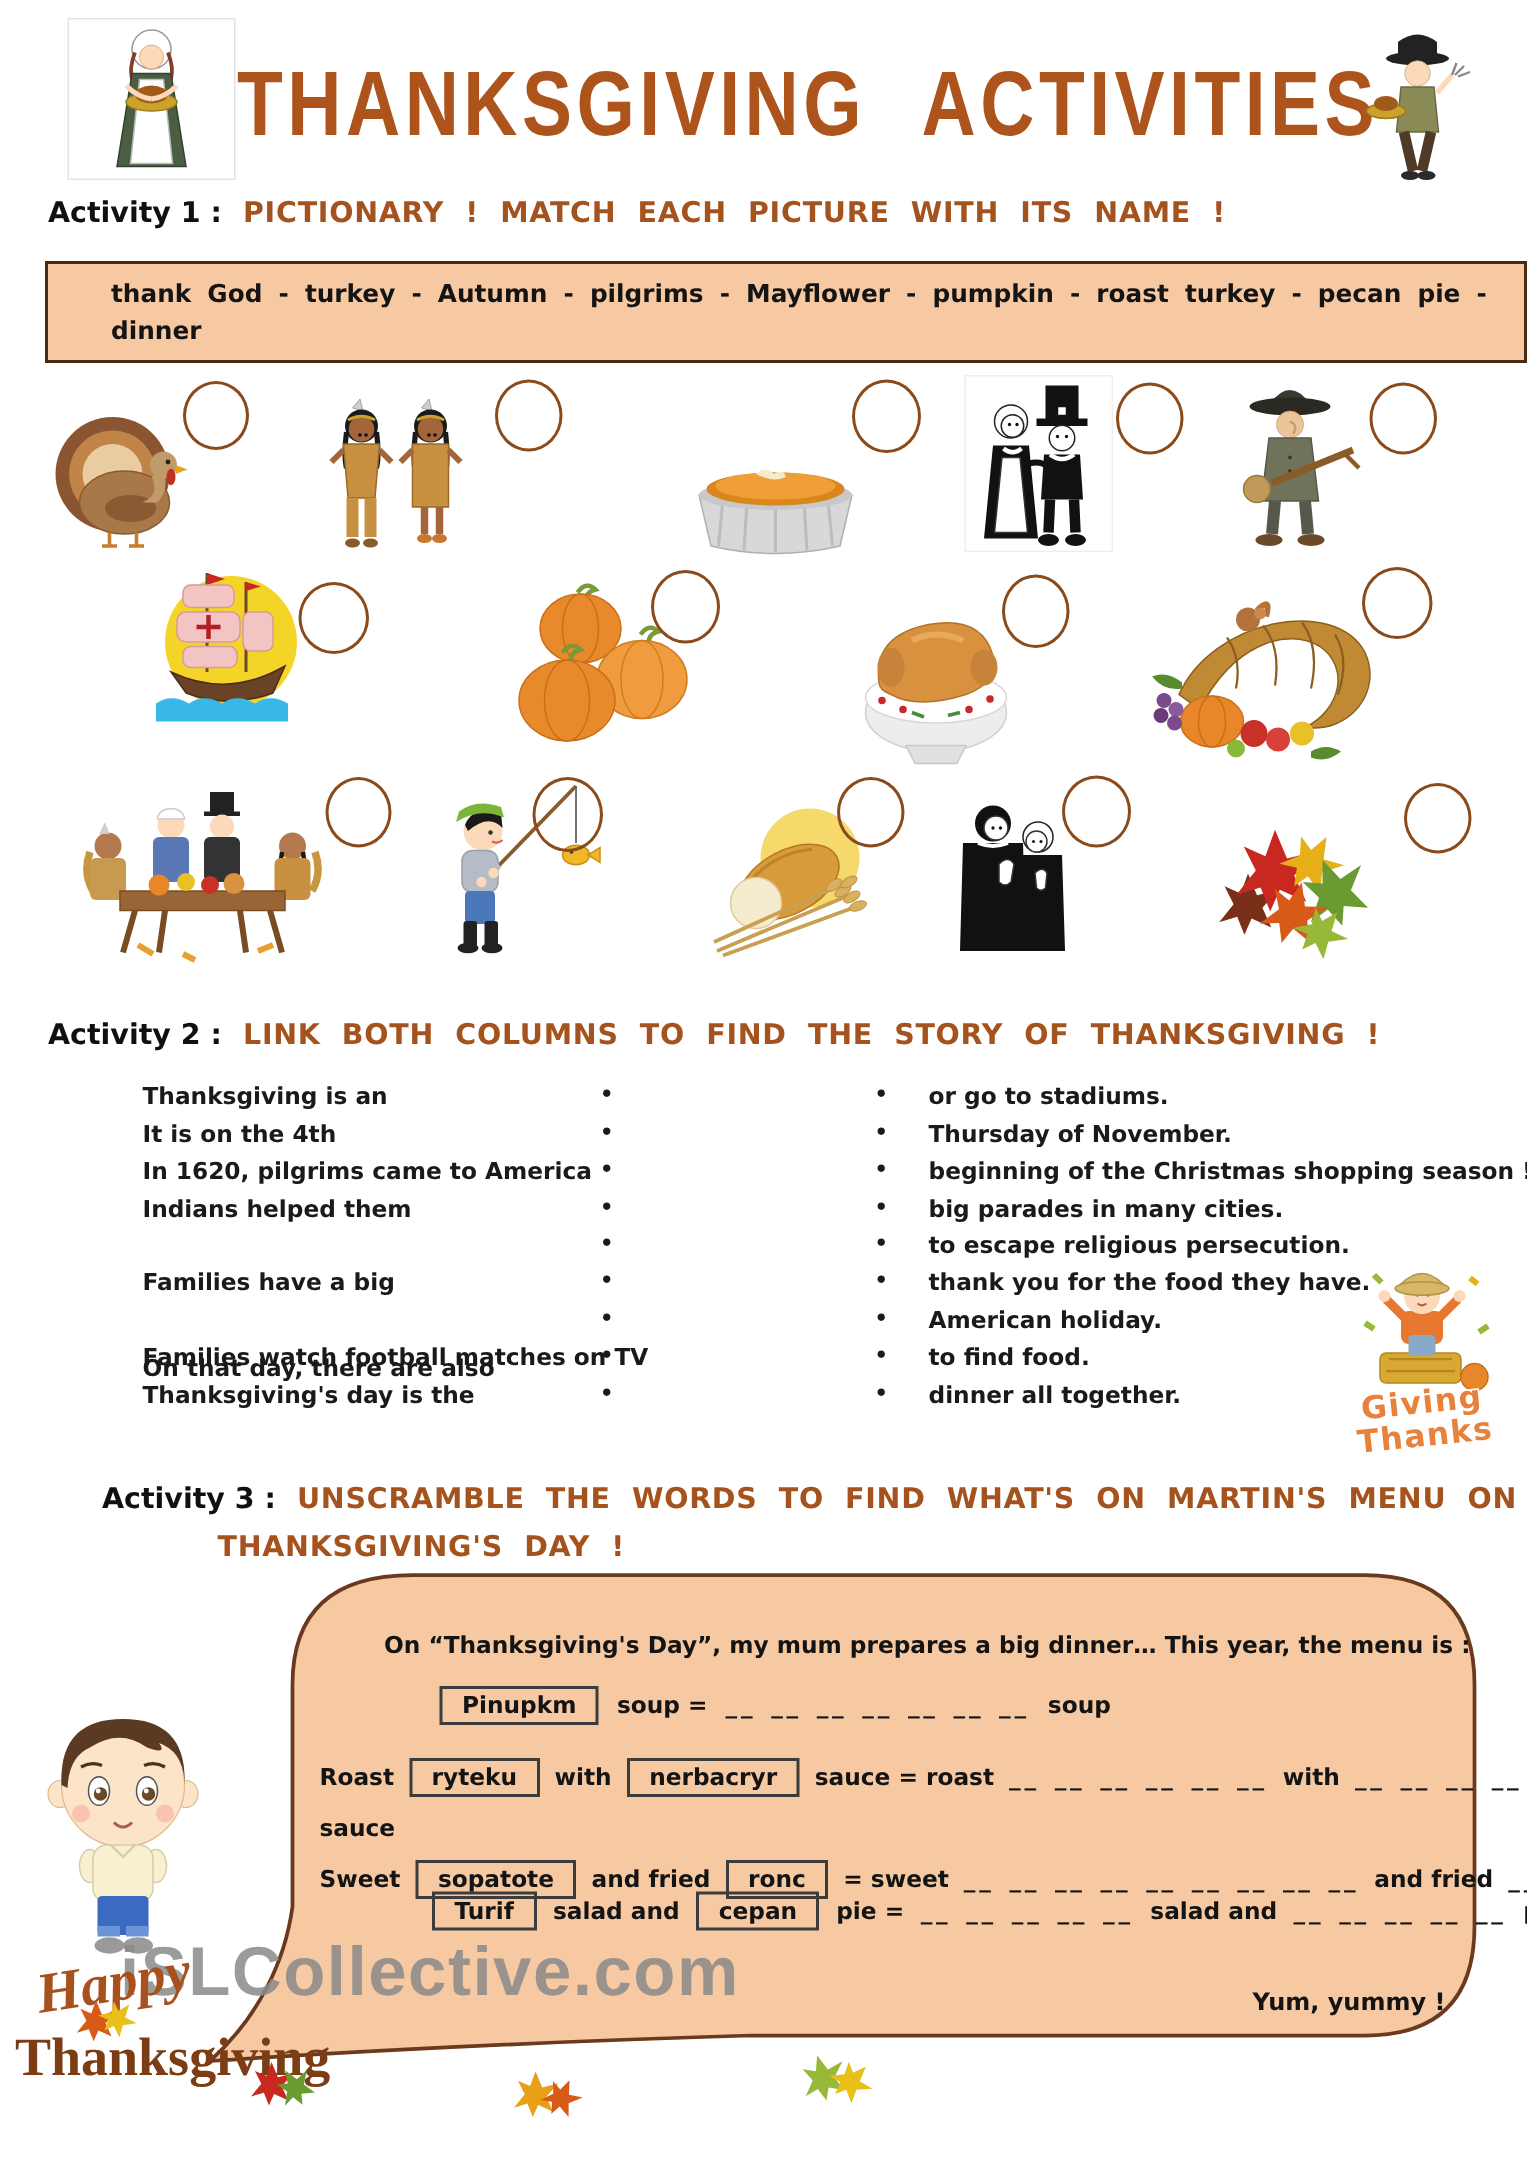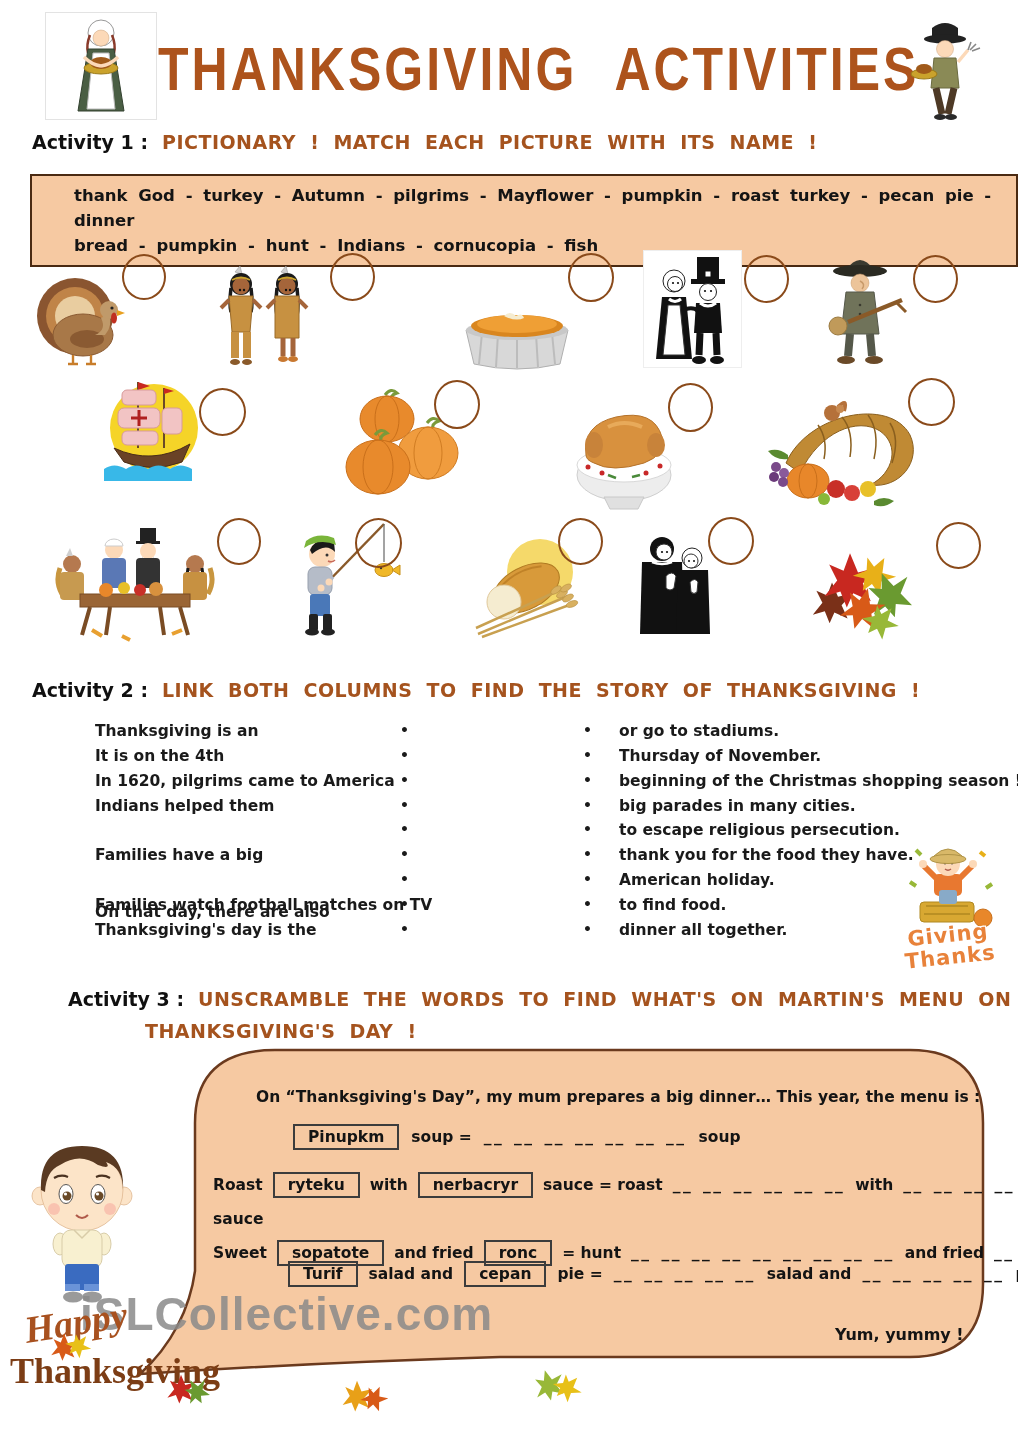--- a/index.html
+++ b/index.html
@@ -66,21 +66,20 @@
   </svg>
 </div>
 
 <div class="abs" style="left:32px;top:131px;display:flex;gap:14px;align-items:baseline;">
   <span class="hdr-label">Activity 1 :</span>
   <span class="hdr-instr">PICTIONARY ! MATCH EACH PICTURE WITH ITS NAME !</span>
 </div>
 
 <div class="abs wordbank" style="left:30px;top:174px;">
   <div>thank God - turkey - Autumn - pilgrims - Mayflower - pumpkin - roast turkey - pecan pie - dinner</div>
-  <div>bread - pumpkin - hunt - Indians - cornucopia - fish</div>
 </div>
 
 <div class="abs" style="left:25px;top:272px;width:115px;height:96px;">
   <svg viewBox="0 0 115 96" width="115" height="96">
     <circle cx="50" cy="44" r="38" fill="#8a5530"></circle>
       <circle cx="50" cy="44" r="29" fill="#c08448"></circle>
       <circle cx="50" cy="44" r="20" fill="#e9cda0"></circle>
     <ellipse cx="58" cy="63" rx="30" ry="21" fill="#a87848" stroke="#8a5a32"></ellipse>
     <ellipse cx="62" cy="67" rx="17" ry="9" fill="#8a5a32"></ellipse>
     <path d="M76 46 Q82 58 70 63 L80 63 Q88 54 84 42 Z" fill="#c09a6a"></path>
@@ -477,21 +476,21 @@
   <span class="btext">with</span>
   <span class="btext blank">__ __ __ __ __ __ __</span>
 </div>
 <div class="abs btext" style="left:213px;top:1210px;">sauce</div>
 
 <div class="abs bline" style="left:213px;top:1240px;gap:10px;">
   <span class="btext">Sweet</span>
   <span class="btext box-word">sopatote</span>
   <span class="btext">and fried</span>
   <span class="btext box-word">ronc</span>
-  <span class="btext">= hunt</span>
+  <span class="btext">= sweet</span>
   <span class="btext blank">__ __ __ __ __ __ __ __ __</span>
   <span class="btext">and fried</span>
   <span class="btext blank">__ __ __ __</span>
 </div>
 
 <div class="abs bline" style="left:288px;top:1261px;gap:11px;">
   <span class="btext box-word">Turif</span>
   <span class="btext">salad and</span>
   <span class="btext box-word">cepan</span>
   <span class="btext">pie =</span>

